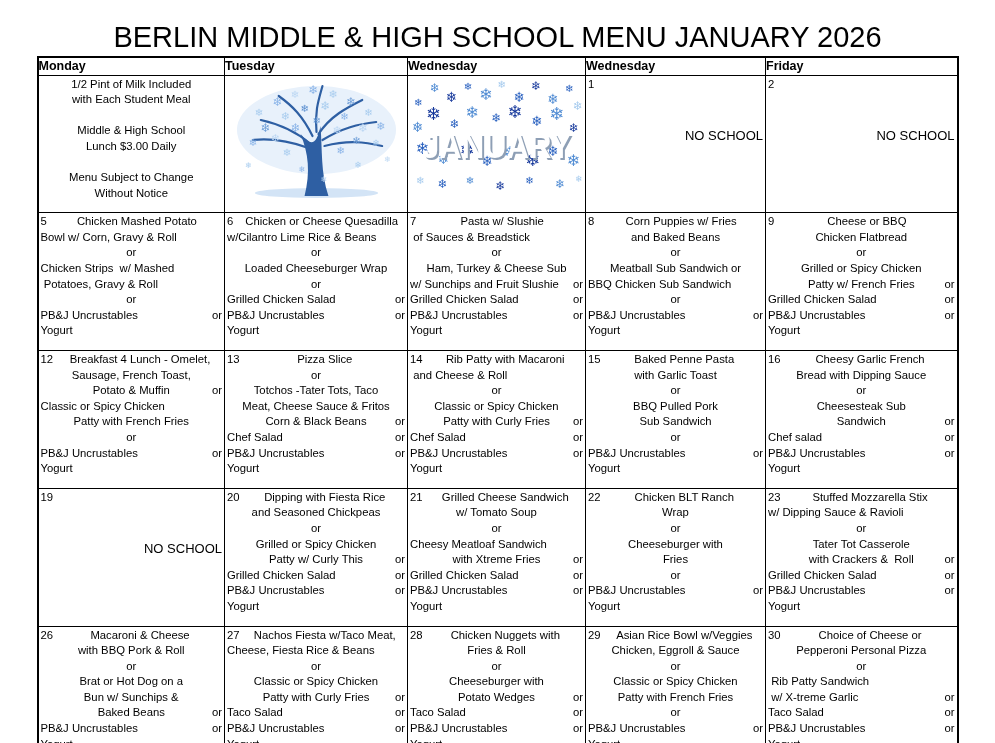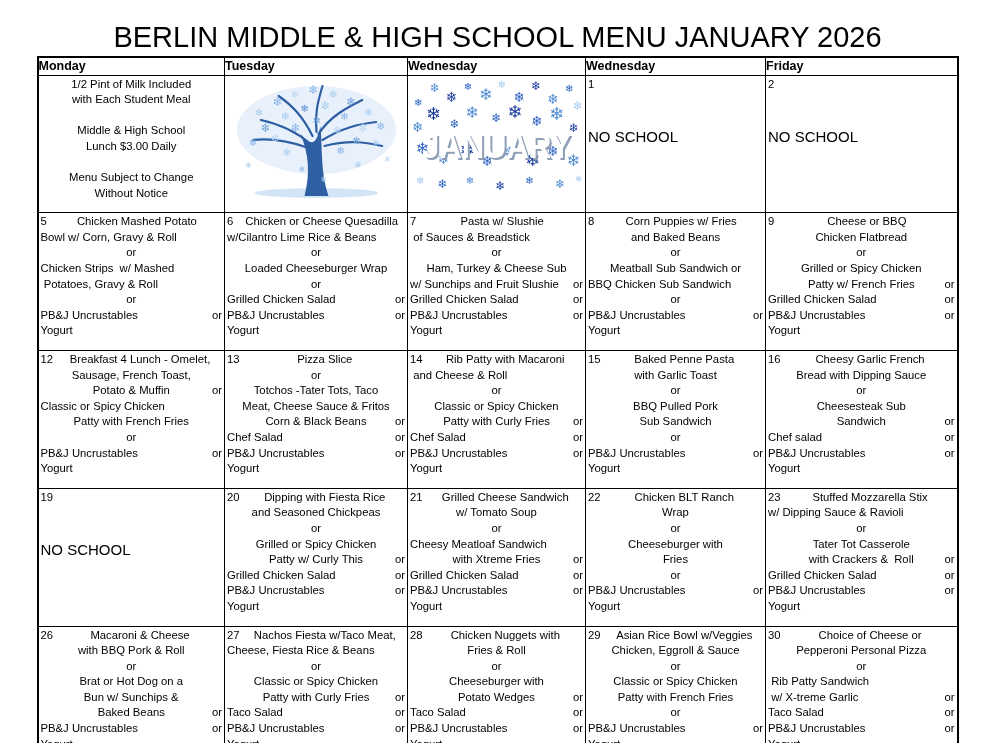--- a/index.html
+++ b/index.html
@@ -12,21 +12,21 @@
   th.day { font-size: 12.5px; font-weight: bold; height: 18px; padding: 0; text-align: left; }
   td.cell { height: 126px; vertical-align: top; padding: 1px 2px 11px 2px; overflow: hidden; }
   td.img-cell { padding: 0; }
   td.img-cell svg { display: block; width: 100%; height: 124px; }
   .line { display: flex; position: relative; height: 15.6px; line-height: 15.6px; font-size: 11.3px; }
   .line .date { white-space: pre; padding-right: 5px; }
   .line .t { flex: 1; white-space: pre; overflow: hidden; }
   .a-l { text-align: left; }
   .a-c { text-align: center; }
   .line .or { position: absolute; right: 0; top: 0; }
-  .noschool { text-align: left; margin-top: 36px; font-size: 15px; }
+  .noschool { text-align: right; margin-top: 36px; font-size: 13px; }
   .footer { text-align: center; font-size: 10px; margin-top: 2px; }
 </style>
 </head>
 <body>
 
 <div class="page">
   <div class="title">BERLIN MIDDLE &amp; HIGH SCHOOL MENU JANUARY 2026</div>
 
   <table class="menu">
     <colgroup>

